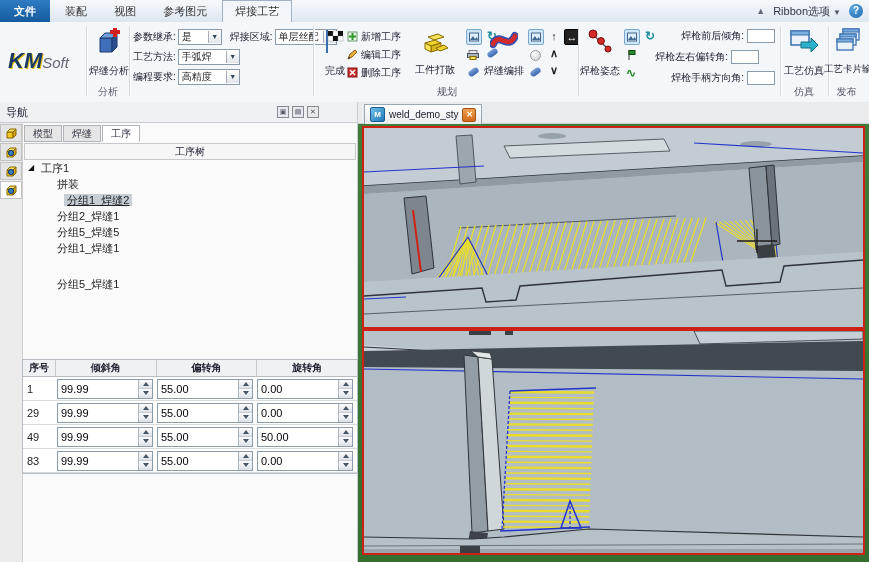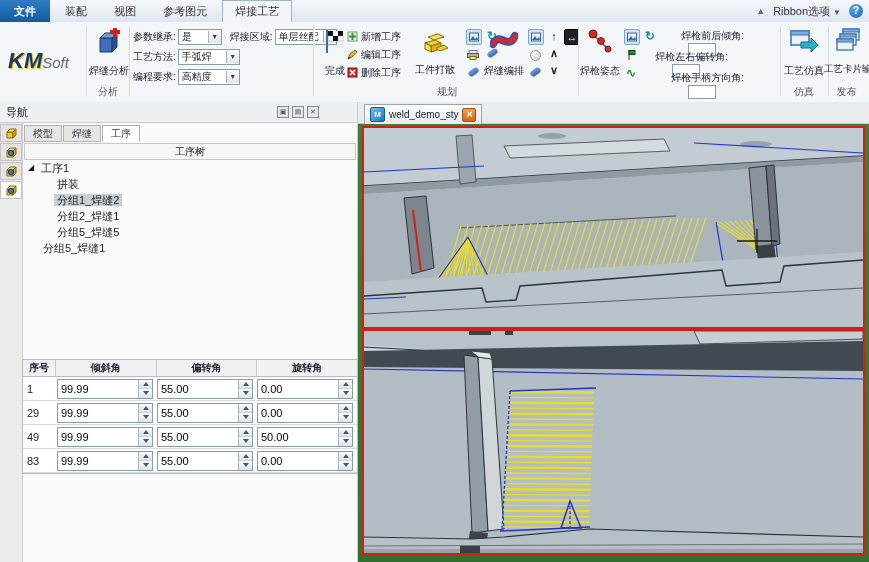--- a/index.html
+++ b/index.html
@@ -20,21 +20,21 @@
   .rgroup-label{position:absolute;top:63px;font-size:10px;color:#556;text-align:center;}
   .bigbtn{position:absolute;text-align:center;}
   .bigbtn .blab{position:absolute;left:-6px;right:-6px;top:36px;font-size:10px;color:#223;white-space:nowrap;}
   .smallbtn{display:flex;align-items:center;gap:3px;height:15px;margin-bottom:3px;}
   .smallbtn .slab{font-size:10px;color:#223;white-space:nowrap;}
   .fieldrow{display:flex;align-items:center;height:15px;margin-bottom:5px;}
   .flabel{font-size:10px;color:#223;margin-right:2px;white-space:nowrap;}
   .combo{display:flex;align-items:center;background:#fff;border:1px solid #8a9bac;height:14px;margin-right:8px;}
   .combo .cval{flex:1;padding:0 3px;font-size:10px;white-space:nowrap;overflow:hidden;}
   .combo .carr{width:12px;height:12px;background:linear-gradient(#fdfdfd,#dfe6ec);border-left:1px solid #aab;display:flex;align-items:center;justify-content:center;font-size:7px;color:#345;}
-  .gunrow{position:absolute;display:flex;align-items:center;flex-direction:column;}
+  .gunrow{position:absolute;display:flex;align-items:center;}
   .gunlab{width:88px;text-align:right;font-size:10px;color:#223;margin-right:3px;white-space:nowrap;}
   .guninput{width:24px;height:12px;border:1px solid #8a9bac;background:#fff;font-size:10px;padding:0 1px;}
   .mini{width:14px;height:14px;display:flex;align-items:center;justify-content:center;border-radius:2px;}
   .mini.hl{background:#cfe4f6;border:1px solid #7aa9cf;}
   .glyph{font-size:11px;font-weight:bold;color:#222;line-height:1;}
   .capsule{width:11px;height:6px;border-radius:3px;background:linear-gradient(#7aa0d8,#3c66b0);transform:rotate(-35deg);}
   .sphere{width:9px;height:9px;border-radius:50%;background:radial-gradient(circle at 35% 30%,#fff,#c8ccd0);border:1px solid #99a;}
   
   #nav-header{position:absolute;left:0;top:102px;width:358px;height:21px;background:#eef0f2;border-bottom:1px solid #c9ccd0;border-right:1px solid #c9ccd0;box-sizing:border-box;}
   #nav-header .ntitle{position:absolute;left:6px;top:3px;color:#223;}
@@ -385,24 +385,25 @@
     <div id="nav-content">
       <div id="navtabs">
         <span class="navtab">模型</span>
         <span class="navtab">焊缝</span>
         <span class="navtab active">工序</span>
       </div>
       <div id="treeheader">工序树</div>
       <div id="tree">
           <div class="tree-row" style="padding-left: 14px;"><span class="expander">◢</span><span class="tree-label">工序1</span></div>
           <div class="tree-row" style="padding-left: 30px;"><span class="tree-label">拼装</span></div>
-          <div class="tree-row" style="padding-left: 30px;"><span class="tree-label selected">分组1_焊缝2</span></div>
+          <div class="tree-row" style="padding-left: 40px; text-decoration: underline;"><span class="tree-label selected">分组1_焊缝2</span></div>
           <div class="tree-row" style="padding-left: 30px;"><span class="tree-label">分组2_焊缝1</span></div>
           <div class="tree-row" style="padding-left: 30px;"><span class="tree-label">分组5_焊缝5</span></div>
-          <div class="tree-row" style="padding-left: 16px;"><span class="tree-label">分组5_焊缝1</span></div>
+          <div class="tree-row" style="padding-left: 30px;"><span class="tree-label">分组1_焊缝1</span></div>
+          <div class="tree-row" style="padding-left: 30px; margin-top: 20px;"><span class="tree-label">分组5_焊缝1</span></div>
         </div>
 
       <div id="angletable">
         <div class="thead">
           <span class="th c0">序号</span>
           <span class="th c1">倾斜角</span>
           <span class="th c2">偏转角</span>
           <span class="th c3">旋转角</span>
         </div>
         <div>

